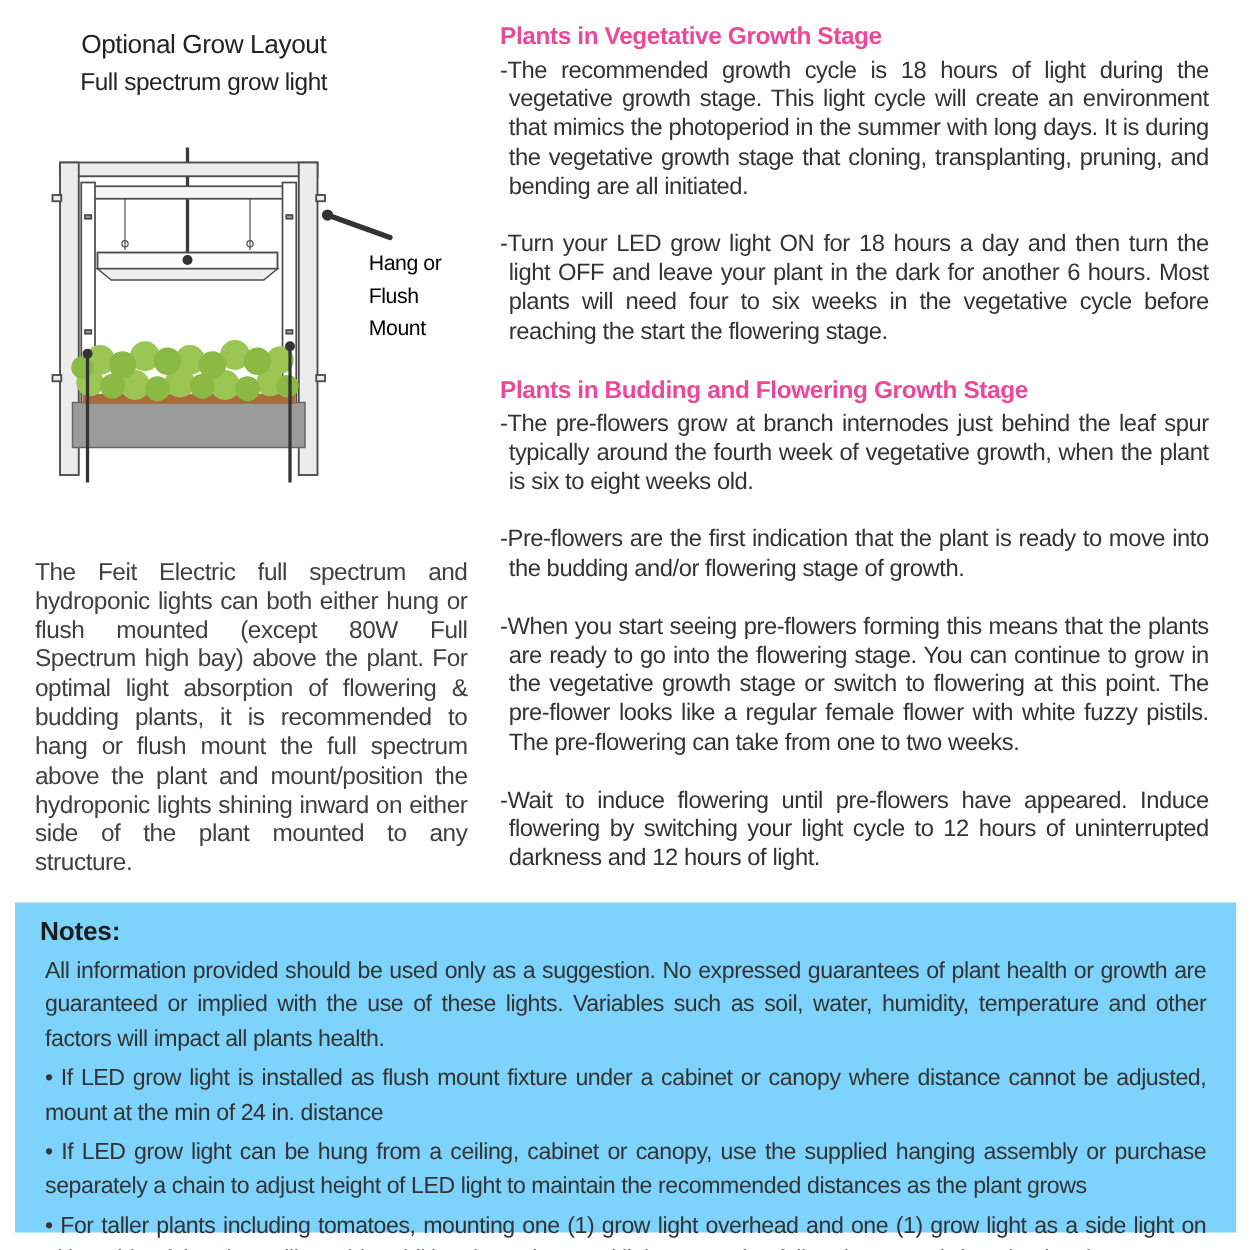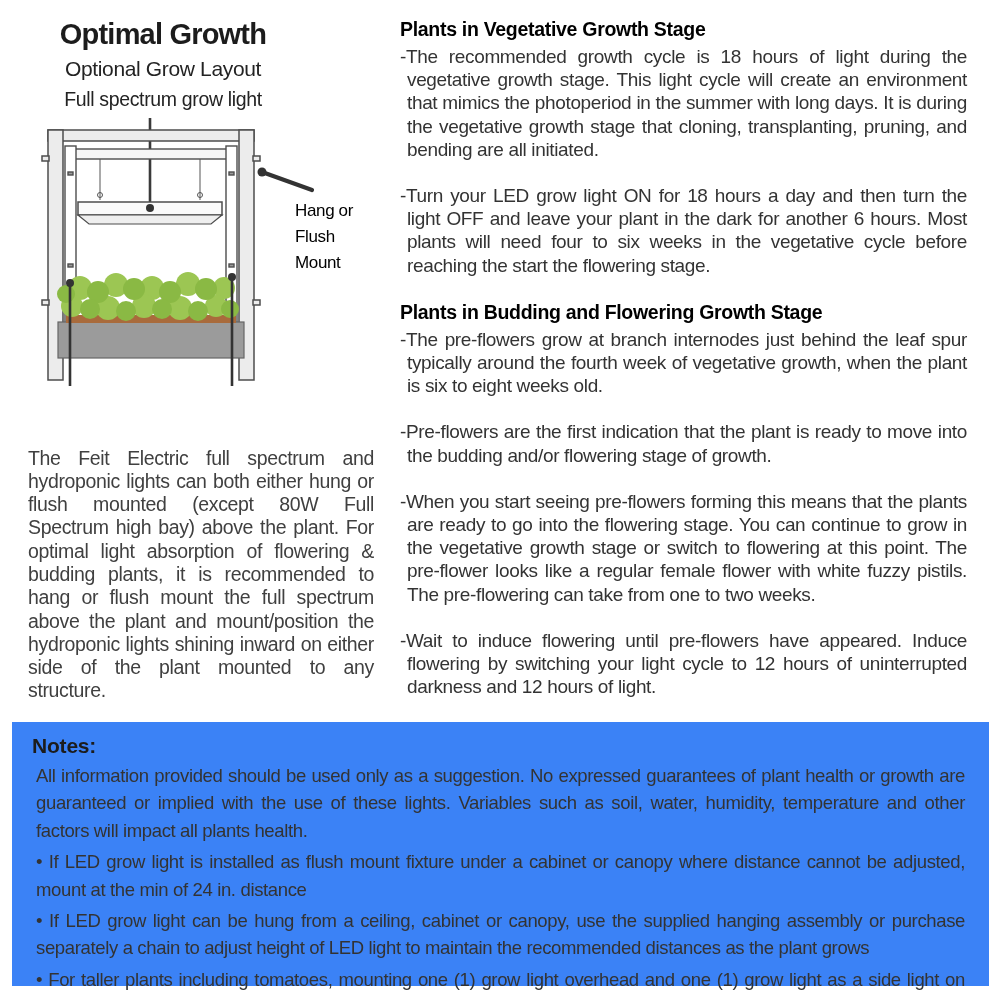--- a/index.html
+++ b/index.html
@@ -21,41 +21,40 @@
   }
   .diag-bottom-label{position:absolute;left:0px;top:372px;width:270px;text-align:center;
     font-size:19.5px;color:#232323;}
   .left-body{
     position:absolute;left:0px;top:409px;width:346px;
     font-size:19.5px;line-height:23.3px;text-align:justify;color:#404040;
   }
   
   .right-col{position:absolute;left:400px;top:18px;width:567px;}
   .green-heading{
-    font-size:19.5px;font-weight:bold;color:#000000;margin:0 0 4px 0;letter-spacing:-0.3px;
+    font-size:19.5px;font-weight:bold;color:#ec4899;margin:0 0 4px 0;letter-spacing:-0.3px;
   }
   .green-heading.second{margin-top:24px;}
   .rc-para{
     font-size:19px;line-height:23.2px;text-align:justify;color:#333;
     margin:0 0 23px 0;text-indent:-7px;padding-left:7px;
   }
   
   .notes-panel{
     position:absolute;left:12px;top:722px;width:937px;height:228px;
-    background:#3b82f6;padding:12px 20px 24px 20px;
+    background:#7dd3fc;padding:12px 20px 24px 20px;
   }
   .notes-heading{font-size:21px;font-weight:bold;color:#1c1c1c;margin:0 0 4px 0;letter-spacing:-0.2px;}
   .notes-text{font-size:18.5px;line-height:27.4px;color:#333;text-align:justify;margin:4px;}
 </style>
 </head>
 <body>
 
 <div class="left-col">
   <div class="title-block">
-    <h1 class="doc-title">Optimal Growth</h1>
     <p class="doc-subtitle">Optional Grow Layout</p>
     <p class="diag-top-label">Full spectrum grow light</p>
   </div>
 
   <div class="diagram-wrap">
     <svg viewBox="0 0 290 272" width="290" height="272">
 
       <line x1="110" y1="2" x2="110" y2="92" stroke="#3a3a3a" stroke-width="2.6"></line>
 
       <g fill="#ececec" stroke="#4d4d4d" stroke-width="1.5">

